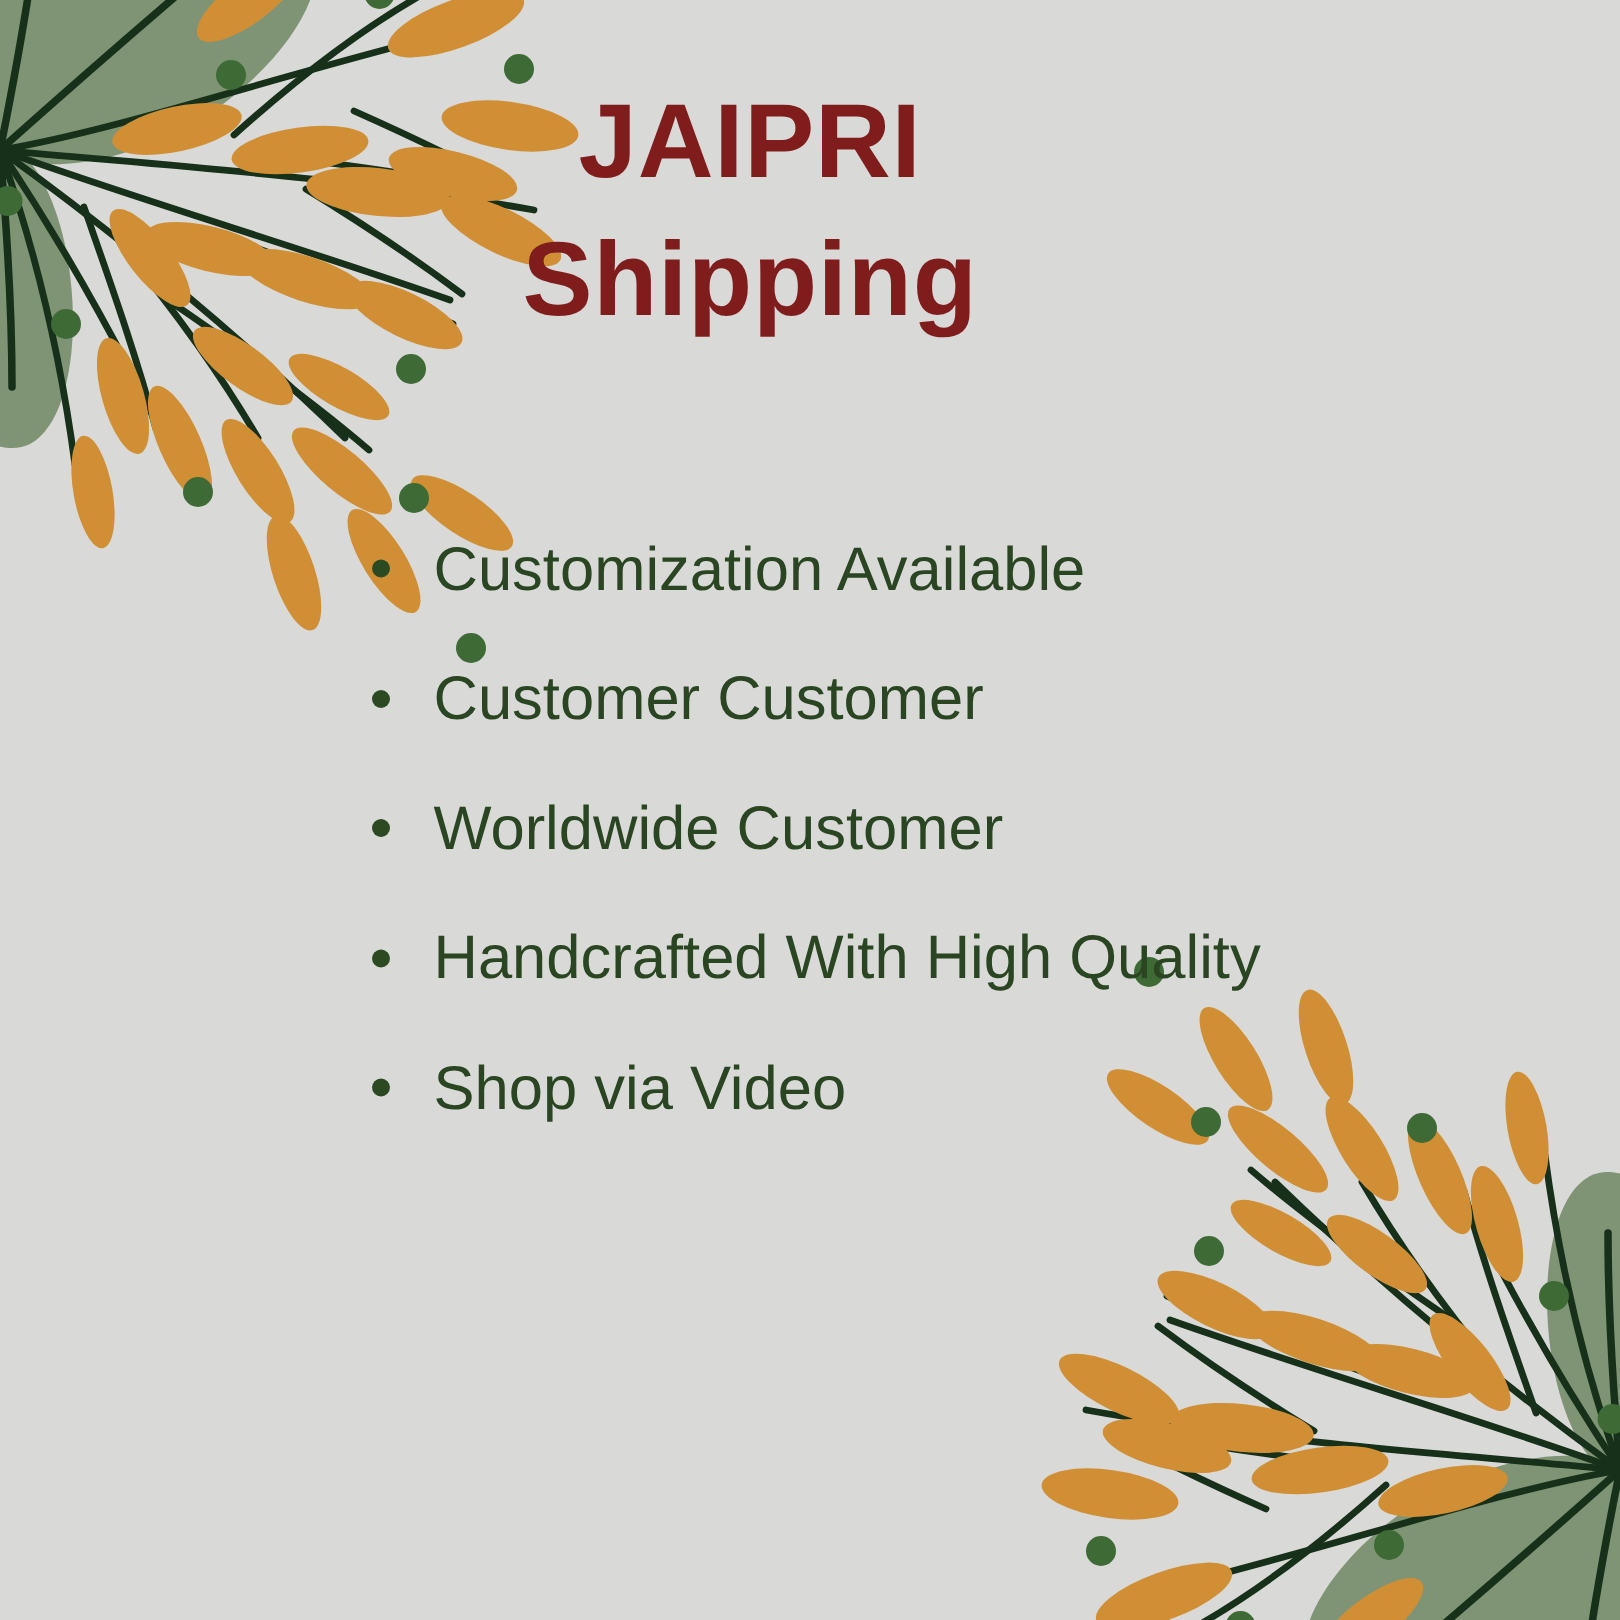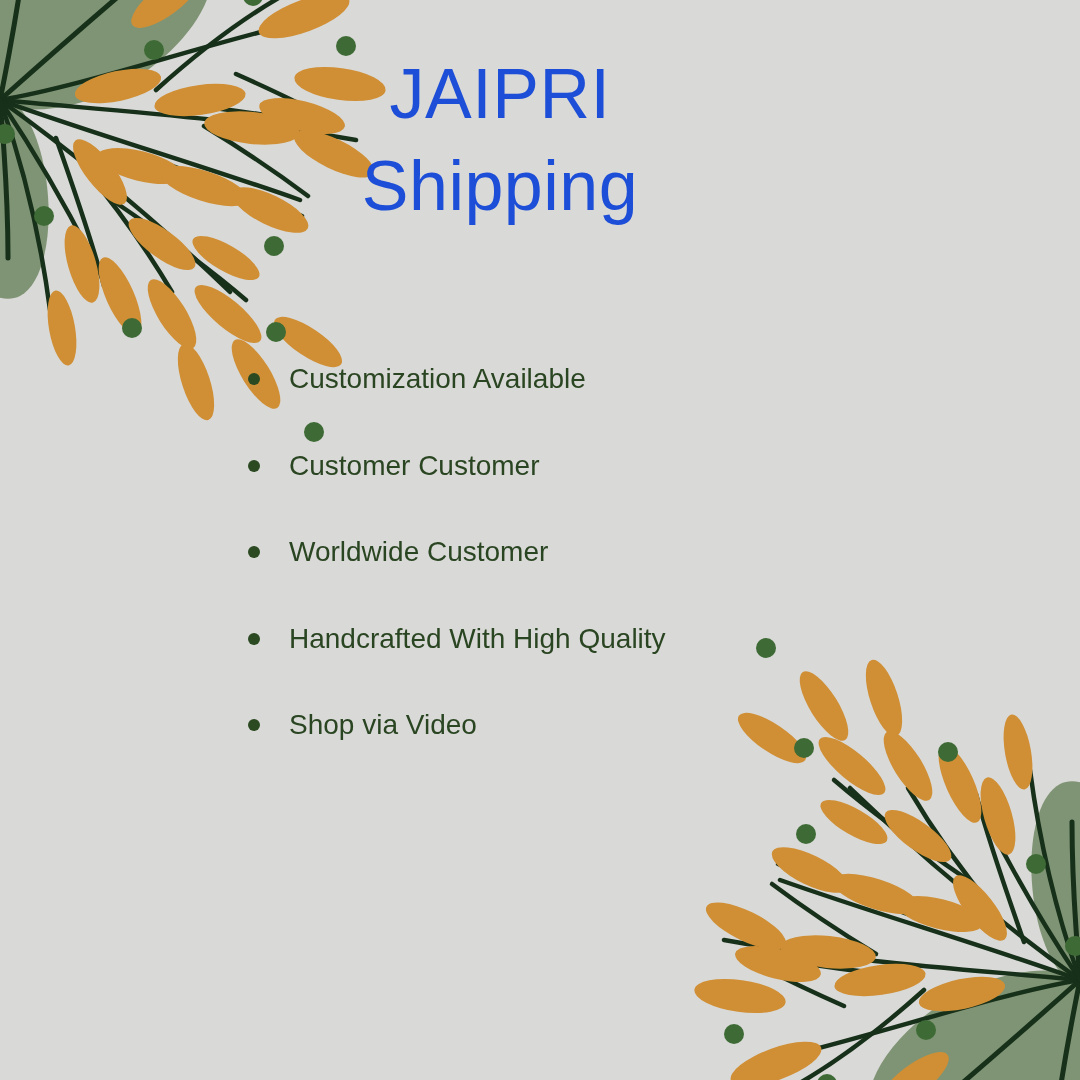--- a/index.html
+++ b/index.html
@@ -38,23 +38,23 @@
   
   .title-block {
     position: absolute;
     left: 0;
     top: 48px;
     width: 1000px;
     text-align: center;
   }
   .title-line {
     display: block;
-    color: #1d4ed8;
+    color: #7f1d1d;
     font-size: 70px;
-    font-weight: 400;
+    font-weight: 700;
     line-height: 1.32;
     letter-spacing: 0.5px;
   }
 
   
   .advantage-list {
     position: absolute;
     left: 248px;
     top: 336px;
     margin: 0;
@@ -69,21 +69,21 @@
   .bullet-dot {
     width: 12px;
     height: 12px;
     border-radius: 50%;
     background: #2c4a22;
     flex: 0 0 auto;
     margin-right: 29px;
   }
   .advantage-label {
     color: #2a4521;
-    font-size: 28px;
+    font-size: 41px;
     font-weight: 400;
     line-height: 1;
     white-space: nowrap;
   }
 </style>
 </head>
 <body>
 
 <div id="poster">
 

